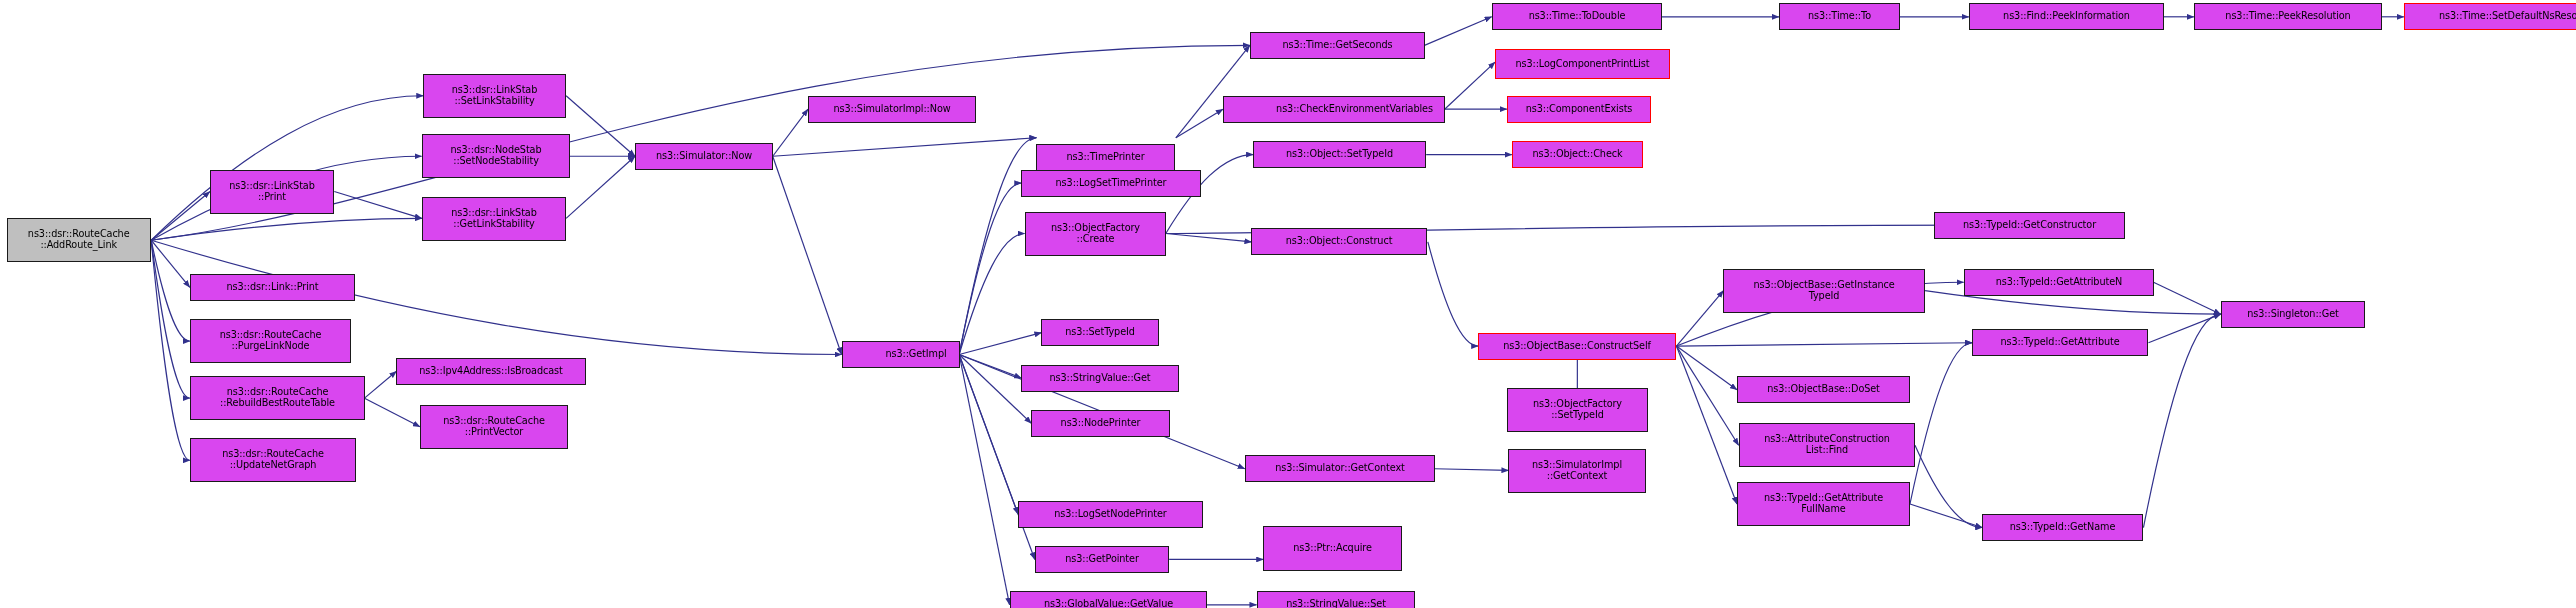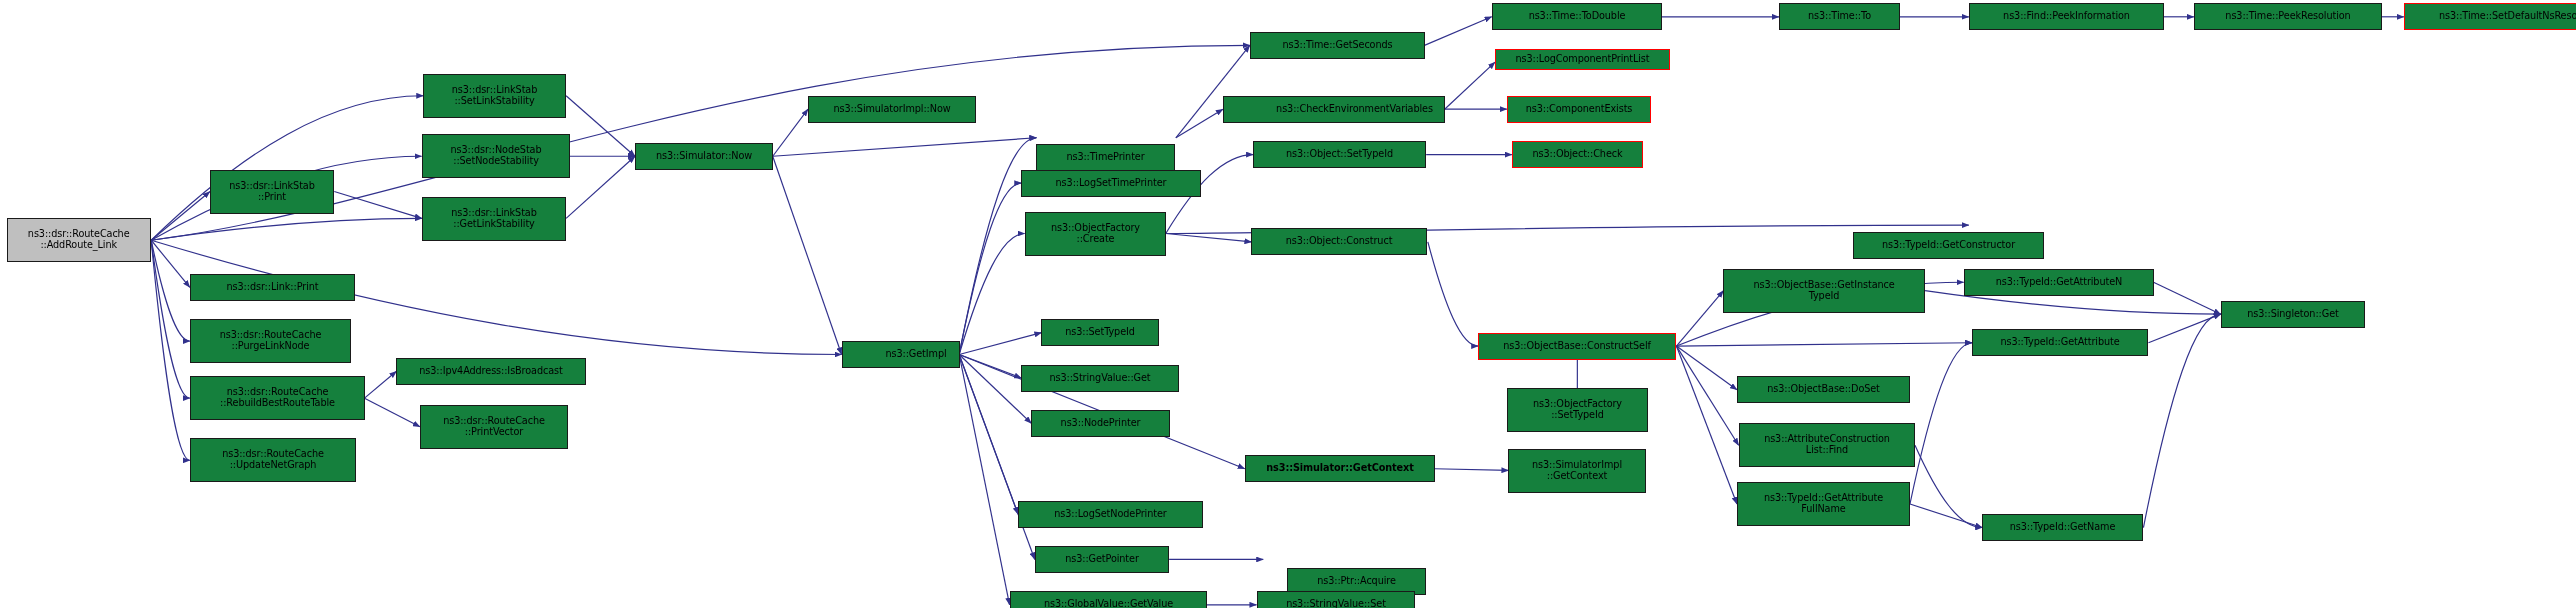--- a/index.html
+++ b/index.html
@@ -21,21 +21,21 @@
     left: 0;
     top: 0;
     width: 2576px;
     height: 609px;
     pointer-events: none;
   }
   .node {
     position: absolute;
     box-sizing: border-box;
     border: 0.8px solid #1a1a1a;
-    background: #15803d;
+    background: #d946ef;
     color: #000000;
     display: flex;
     align-items: center;
     justify-content: center;
     text-align: center;
     line-height: 1.12;
     font-size: 9.7px;
     letter-spacing: -0.1px;
     white-space: pre-line;
     z-index: 5;
@@ -157,40 +157,40 @@
       <div class="node" style="left: 1041px; top: 319px; width: 118px; height: 27px;"><span class="node-label">ns3::SetTypeId</span></div>
       <div class="node" style="left: 1021px; top: 365px; width: 158px; height: 27px;"><span class="node-label">ns3::StringValue::Get</span></div>
       <div class="node" style="left: 1031px; top: 410px; width: 139px; height: 27px;"><span class="node-label">ns3::NodePrinter</span></div>
       <div class="node" style="left: 1018px; top: 501px; width: 185px; height: 27px;"><span class="node-label">ns3::LogSetNodePrinter</span></div>
       <div class="node" style="left: 1035px; top: 546px; width: 134px; height: 27px;"><span class="node-label">ns3::GetPointer</span></div>
       <div class="node" style="left: 1010px; top: 591px; width: 197px; height: 27px;"><span class="node-label">ns3::GlobalValue::GetValue</span></div>
       <div class="node" style="left: 1250px; top: 32px; width: 175px; height: 27px;"><span class="node-label">ns3::Time::GetSeconds</span></div>
       <div class="node" style="left: 1223px; top: 96px; width: 222px; height: 27px; padding-left: 41px;"><span class="node-label">ns3::CheckEnvironmentVariables</span></div>
       <div class="node" style="left: 1253px; top: 141px; width: 173px; height: 27px;"><span class="node-label">ns3::Object::SetTypeId</span></div>
       <div class="node" style="left: 1251px; top: 228px; width: 176px; height: 27px;"><span class="node-label">ns3::Object::Construct</span></div>
-      <div class="node" style="left: 1245px; top: 455px; width: 190px; height: 27px; font-weight: bold;"><span class="node-label">ns3::Simulator::GetContext</span></div>
-      <div class="node" style="left: 1263px; top: 568px; width: 139px; height: 27px; margin-left: 24px;"><span class="node-label">ns3::Ptr::Acquire</span></div>
+      <div class="node" style="left: 1245px; top: 455px; width: 190px; height: 27px;"><span class="node-label">ns3::Simulator::GetContext</span></div>
+      <div class="node" style="left: 1263px; top: 526px; width: 139px; height: 45px;"><span class="node-label">ns3::Ptr::Acquire</span></div>
       <div class="node" style="left: 1257px; top: 591px; width: 158px; height: 27px;"><span class="node-label">ns3::StringValue::Set</span></div>
       <div class="node" style="left: 1492px; top: 3.4px; width: 170px; height: 27px;"><span class="node-label">ns3::Time::ToDouble</span></div>
-      <div class="node red" style="left: 1495px; top: 49px; width: 175px; height: 21px;"><span class="node-label">ns3::LogComponentPrintList</span></div>
+      <div class="node red" style="left: 1495px; top: 49px; width: 175px; height: 30px;"><span class="node-label">ns3::LogComponentPrintList</span></div>
       <div class="node red" style="left: 1507px; top: 96px; width: 144px; height: 27px;"><span class="node-label">ns3::ComponentExists</span></div>
       <div class="node red" style="left: 1512px; top: 141px; width: 131px; height: 27px;"><span class="node-label">ns3::Object::Check</span></div>
       <div class="node red" style="left: 1478px; top: 333px; width: 198px; height: 27px;"><span class="node-label">ns3::ObjectBase::ConstructSelf</span></div>
       <div class="node" style="left: 1507px; top: 388px; width: 141px; height: 44px;"><span class="node-label">ns3::ObjectFactory
 ::SetTypeId</span></div>
       <div class="node" style="left: 1508px; top: 449px; width: 138px; height: 44px;"><span class="node-label">ns3::SimulatorImpl
 ::GetContext</span></div>
       <div class="node" style="left: 1723px; top: 269px; width: 202px; height: 44px;"><span class="node-label">ns3::ObjectBase::GetInstance
 TypeId</span></div>
       <div class="node" style="left: 1737px; top: 376px; width: 173px; height: 27px;"><span class="node-label">ns3::ObjectBase::DoSet</span></div>
       <div class="node" style="left: 1739px; top: 423px; width: 176px; height: 44px;"><span class="node-label">ns3::AttributeConstruction
 List::Find</span></div>
       <div class="node" style="left: 1737px; top: 482px; width: 173px; height: 44px;"><span class="node-label">ns3::TypeId::GetAttribute
 FullName</span></div>
-      <div class="node" style="left: 1853px; top: 212px; width: 191px; height: 27px; margin-top: 20px;"><span class="node-label">ns3::TypeId::GetConstructor</span></div>
+      <div class="node" style="left: 1934px; top: 212px; width: 191px; height: 27px;"><span class="node-label">ns3::TypeId::GetConstructor</span></div>
       <div class="node" style="left: 1964px; top: 269px; width: 190px; height: 27px;"><span class="node-label">ns3::TypeId::GetAttributeN</span></div>
       <div class="node" style="left: 1972px; top: 329px; width: 176px; height: 27px;"><span class="node-label">ns3::TypeId::GetAttribute</span></div>
       <div class="node" style="left: 1982px; top: 514px; width: 161px; height: 27px;"><span class="node-label">ns3::TypeId::GetName</span></div>
       <div class="node" style="left: 2221px; top: 301px; width: 144px; height: 27px;"><span class="node-label">ns3::Singleton::Get</span></div>
       <div class="node" style="left: 1779px; top: 3.4px; width: 121px; height: 27px;"><span class="node-label">ns3::Time::To</span></div>
       <div class="node" style="left: 1969px; top: 3.4px; width: 195px; height: 27px;"><span class="node-label">ns3::Find::PeekInformation</span></div>
       <div class="node" style="left: 2194px; top: 3.4px; width: 188px; height: 27px;"><span class="node-label">ns3::Time::PeekResolution</span></div>
       <div class="node red" style="left: 2404px; top: 3.4px; width: 235px; height: 27px;"><span class="node-label">ns3::Time::SetDefaultNsResolution</span></div>
     </div>
 </div>

